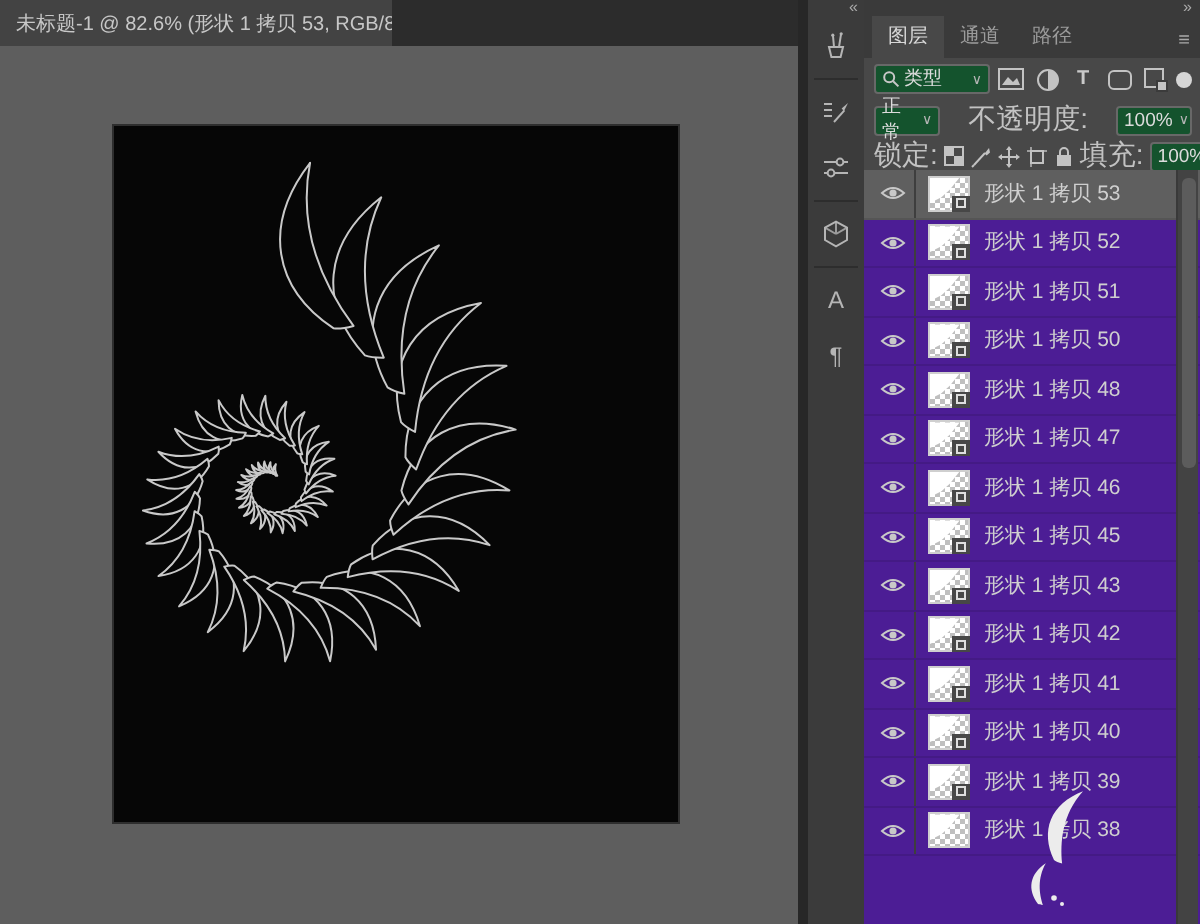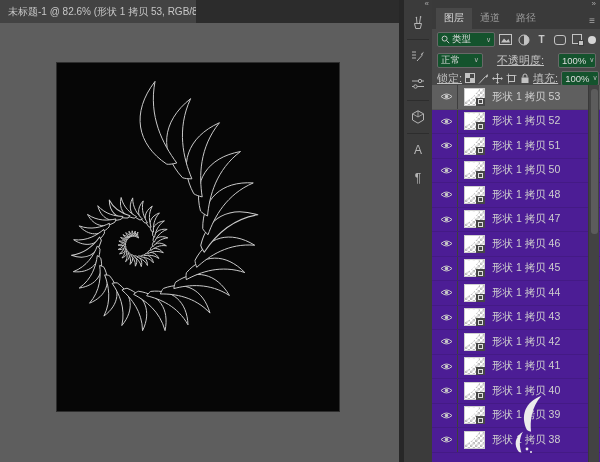--- a/index.html
+++ b/index.html
@@ -38,21 +38,21 @@
   .filter-row { height:21px; gap:3px; }
   .blend-row { height:20px; gap:14px; }
   .lock-row  { height:16px; gap:3px; }
 
   .dd { display:flex; align-items:center; background:#14532d; border:1px solid #686868; border-radius:2px;
         height:15px; font-size:9.5px; color:#dcdcdc; padding:0 3px; }
   .dd .caret { margin-left:auto; font-size:7px; color:#b5b5b5; padding-left:3px; }
   .kind-dd { width:58px; gap:2px; }
   .mode-dd { width:60px; }
   .val-dd { width:38px; }
-  .lbl { font-size:11px; color:#c2c2c2; white-space:nowrap;text-decoration:underline; }
+  .lbl { font-size:14px; color:#c2c2c2; white-space:nowrap; }
 
   .f-icon { width:15px; height:15px; display:flex; align-items:center; justify-content:center; }
   .f-toggle { margin-left:auto; width:8px; height:8px; border-radius:50%; background:#d6d6d6; }
   .l-icon { width:12px; height:13px; display:flex; align-items:center; justify-content:center; }
   .t-glyph { color:#c9c9c9; font-size:10px; font-weight:bold; line-height:10px; }
 
   .layers-list { position:absolute; left:0; top:85px; right:0; bottom:0; background:#4c1d95; overflow:hidden; }
   .layer-row { height:24.5px; display:flex; align-items:center; padding-left:4px; border-bottom:1px solid rgba(0,0,0,0.10); }
   .layer-row.selected { background:#5f5f5f; }
   .eye-cell { width:22px; align-self:stretch; display:flex; align-items:center; justify-content:center;
@@ -417,35 +417,20 @@
         <path d="M1 4.5 Q6.5 -0.5 12 4.5 Q6.5 9.5 1 4.5 Z" fill="none" stroke="#c8c8c8"></path>
         <circle cx="6.5" cy="4.5" r="1.8" fill="#c8c8c8"></circle>
       </svg>
     </div>
     <div class="thumb">
       <div class="blob"></div>
       <div class="badge">
               <i></i>
             </div>
     </div>
-    <span class="layer-name">形状 1 拷贝 44</span>
-  </div>
-        <div class="layer-row">
-    <div class="eye-cell">
-      <svg width="13" height="9" viewBox="0 0 13 9">
-        <path d="M1 4.5 Q6.5 -0.5 12 4.5 Q6.5 9.5 1 4.5 Z" fill="none" stroke="#c8c8c8"></path>
-        <circle cx="6.5" cy="4.5" r="1.8" fill="#c8c8c8"></circle>
-      </svg>
-    </div>
-    <div class="thumb">
-      <div class="blob"></div>
-      <div class="badge">
-              <i></i>
-            </div>
-    </div>
     <span class="layer-name">形状 1 拷贝 43</span>
   </div>
         <div class="layer-row">
     <div class="eye-cell">
       <svg width="13" height="9" viewBox="0 0 13 9">
         <path d="M1 4.5 Q6.5 -0.5 12 4.5 Q6.5 9.5 1 4.5 Z" fill="none" stroke="#c8c8c8"></path>
         <circle cx="6.5" cy="4.5" r="1.8" fill="#c8c8c8"></circle>
       </svg>
     </div>
     <div class="thumb">

